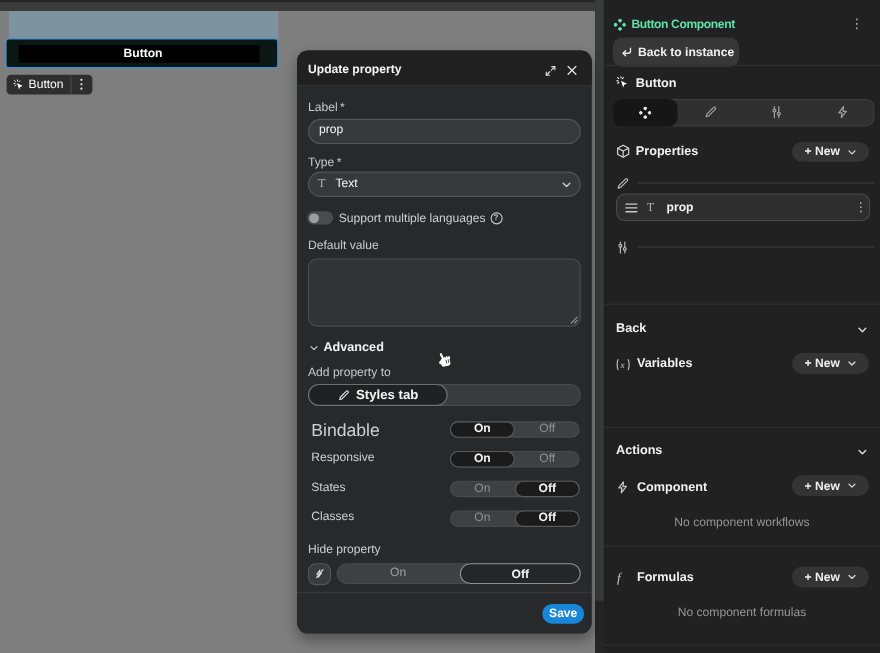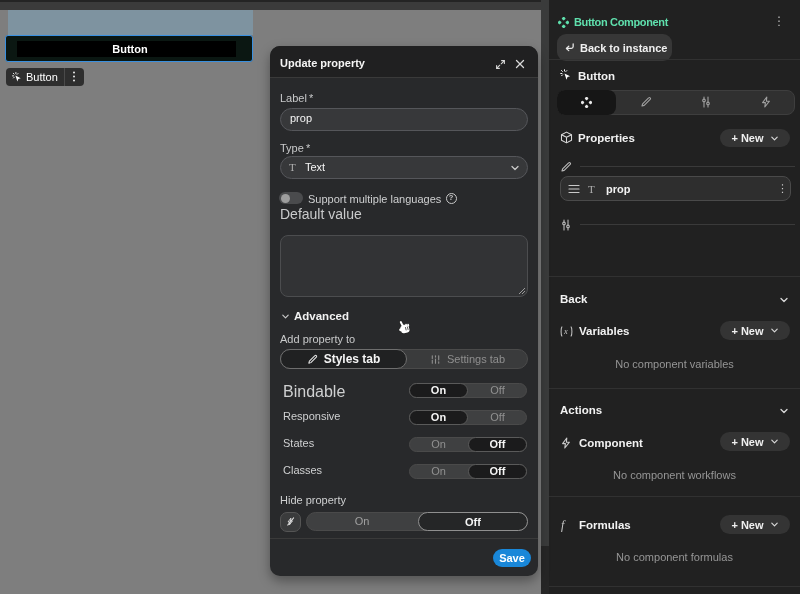--- a/index.html
+++ b/index.html
@@ -167,21 +167,20 @@
       </g>
       <text x="5.4" y="9" font-size="9" font-style="italic" fill="#c9c9c9" font-family="Liberation Serif,serif">x</text>
     </svg>
     <span class="abs" style="left:30px;top:325px;color:#f2f2f2;font-size:11.5px;font-weight:700;">Variables</span>
     <div class="abs row" style="left:171px;top:321px;width:70px;height:19px;background:#343434;border-radius:9.5px;justify-content:center;">
       <span style="color:#f0f0f0;font-size:11px;font-weight:700;">+ New</span>
       <svg width="9" height="9" viewBox="0 0 10 10" style="margin-left:6px;flex:none;">
           <path d="M2 3.5 L5 6.5 L8 3.5" fill="none" stroke="#d9d9d9" stroke-width="1.3" stroke-linecap="round" stroke-linejoin="round"></path>
         </svg>
     </div>
-    <span class="abs" style="left:0;top:358px;width:251px;text-align:center;color:#969696;font-size:11px;">No component variables</span>
     <div class="abs" style="left:0;top:388px;width:251px;height:1px;background:#313131;"></div>
 
     <span class="abs" style="left:11px;top:404px;color:#f2f2f2;font-size:11.5px;font-weight:700;">Actions</span>
     <svg class="abs" width="10" height="10" viewBox="0 0 10 10" style="left:230px;top:406px;">
         <path d="M2 3.5 L5 6.5 L8 3.5" fill="none" stroke="#d9d9d9" stroke-width="1.3" stroke-linecap="round" stroke-linejoin="round"></path>
       </svg>
     <svg class="abs" width="12" height="12" viewBox="0 0 12 12" style="left:11px;top:437px;">
       <path d="M6.8 1 L2.6 6.6 H5.4 L4.8 11 L9.4 5.2 H6.4 Z" fill="none" stroke="#c9c9c9" stroke-width="1.1" stroke-linejoin="round"></path>
     </svg>
     <span class="abs" style="left:30px;top:437px;color:#f2f2f2;font-size:11.5px;font-weight:700;">Component</span>
@@ -237,21 +236,21 @@
         <path d="M2 3.5 L5 6.5 L8 3.5" fill="none" stroke="#c9c9c9" stroke-width="1.3" stroke-linecap="round" stroke-linejoin="round"></path>
       </svg>
 
     <div class="abs" style="left:9px;top:146px;width:24px;height:12px;background:#4a4b4d;border-radius:6px;"></div>
     <div class="abs" style="left:11px;top:147.5px;width:9px;height:9px;background:#9d9d9d;border-radius:50%;"></div>
     <span class="abs" style="left:38px;top:147px;color:#cfd0d1;font-size:11px;">Support multiple languages</span>
     <div class="abs" style="left:175.5px;top:147px;width:11px;height:11px;border:1.2px solid #c9c9c9;border-radius:50%;box-sizing:border-box;text-align:center;">
       <span style="color:#c9c9c9;font-size:7.5px;font-weight:700;line-height:8.5px;display:block;">?</span>
     </div>
 
-    <span class="abs" style="left:10px;top:160px;color:#c9cacb;font-size:14px;">Default value</span>
+    <span class="abs" style="left:10px;top:171px;color:#c9cacb;font-size:11px;">Default value</span>
     <div class="abs" style="left:10px;top:189px;width:248px;height:62px;background:#323335;border:1px solid #4c4d4f;border-radius:8px;box-sizing:border-box;"></div>
     <svg class="abs" width="8" height="8" viewBox="0 0 8 8" style="left:248px;top:241px;">
       <g stroke="#9a9a9a" stroke-width="1">
         <line x1="1" y1="7" x2="7" y2="1"></line>
           <line x1="4" y1="7" x2="7" y2="4"></line>
       </g>
     </svg>
 
     <svg class="abs" width="9" height="9" viewBox="0 0 10 10" style="left:11px;top:266px;">
         <path d="M2 3.5 L5 6.5 L8 3.5" fill="none" stroke="#c9c9c9" stroke-width="1.3" stroke-linecap="round" stroke-linejoin="round"></path>
@@ -281,33 +280,20 @@
     </svg>
 
     <span class="abs" style="left:10px;top:287px;color:#c9cacb;font-size:11px;">Add property to</span>
     <div class="abs" style="left:10px;top:303px;width:248px;height:20px;background:#3a3b3c;border:1px solid #4a4a4a;border-radius:10px;box-sizing:border-box;"></div>
     <div class="abs row" style="left:10px;top:303px;width:127px;height:20px;background:#202122;border:1px solid #6e6e6e;border-radius:10px;box-sizing:border-box;justify-content:center;">
       <svg width="11" height="11" viewBox="0 0 12 12" style="flex:none;">
         <path d="M2 10 L2.6 7.8 L8.6 1.8 a1.1 1.1 0 0 1 1.6 0 a1.1 1.1 0 0 1 0 1.6 L4.2 9.4 Z" fill="none" stroke="#e8e8e8" stroke-width="1.1" stroke-linejoin="round"></path>
       </svg>
       <span style="color:#f5f5f5;font-size:12px;font-weight:700;margin-left:6px;">Styles tab</span>
     </div>
-    <div class="abs row" style="left:137px;top:303px;width:121px;height:20px;justify-content:center;">
-      <svg width="11" height="11" viewBox="0 0 12 12" style="flex:none;">
-        <g stroke="#8f8f8f" stroke-width="1.2" stroke-linecap="round">
-          <line x1="2.5" y1="2" x2="2.5" y2="5"></line>
-            <line x1="2.5" y1="7" x2="2.5" y2="10"></line>
-          <line x1="6" y1="2" x2="6" y2="3.4"></line>
-            <line x1="6" y1="5.4" x2="6" y2="10"></line>
-          <line x1="9.5" y1="2" x2="9.5" y2="6.4"></line>
-            <line x1="9.5" y1="8.4" x2="9.5" y2="10"></line>
-        </g>
-      </svg>
-      <span style="color:#8f8f8f;font-size:11px;margin-left:6px;">Settings tab</span>
-    </div>
 
     <span class="abs" style="left:13px;top:337px;color:#cfd0d1;font-size:16px;">Bindable</span>
     <div class="abs" style="left:139px;top:336.5px;width:118px;height:15px;background:#3f4041;border:1px solid #4a4a4a;border-radius:8px;box-sizing:border-box;"></div>
     <div class="abs" style="left:139px;top:336.5px;width:59px;height:15px;background:#1b1b1c;border:1px solid #5a5a5a;border-radius:8px;box-sizing:border-box;display:flex;align-items:center;justify-content:center;">
         <span style="color:#f5f5f5;font-size:11px;font-weight:700;">On</span>
       </div>
     <span class="abs" style="left:198px;top:338px;width:59px;text-align:center;color:#909090;font-size:11px;">Off</span>
 
     <span class="abs" style="left:13px;top:364px;color:#cfd0d1;font-size:11px;">Responsive</span>
     <div class="abs" style="left:139px;top:363.5px;width:118px;height:15px;background:#3f4041;border:1px solid #4a4a4a;border-radius:8px;box-sizing:border-box;"></div>

